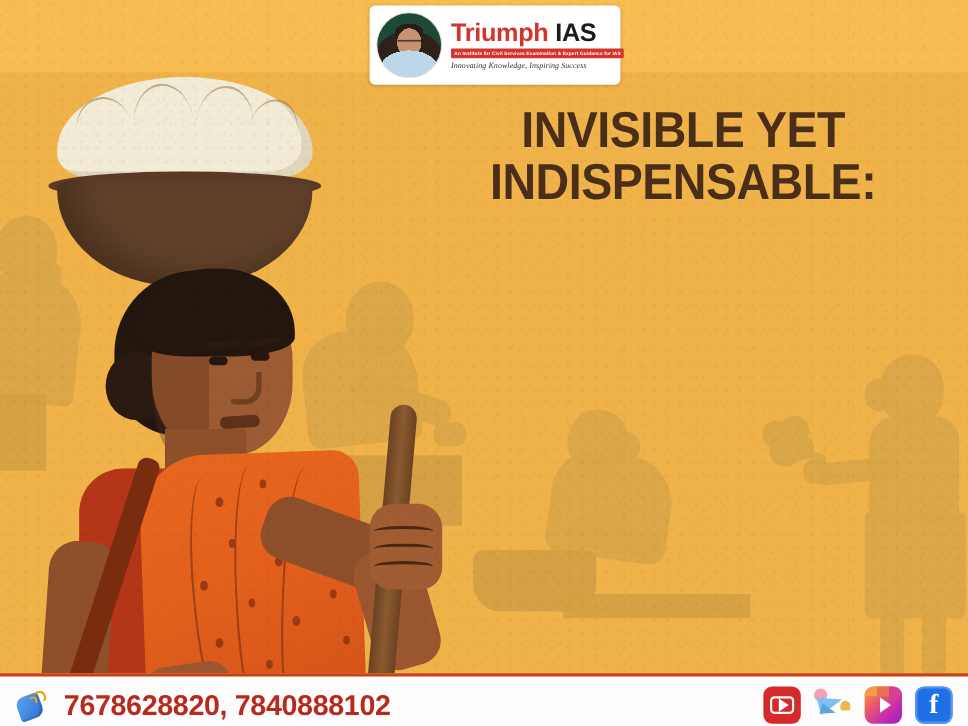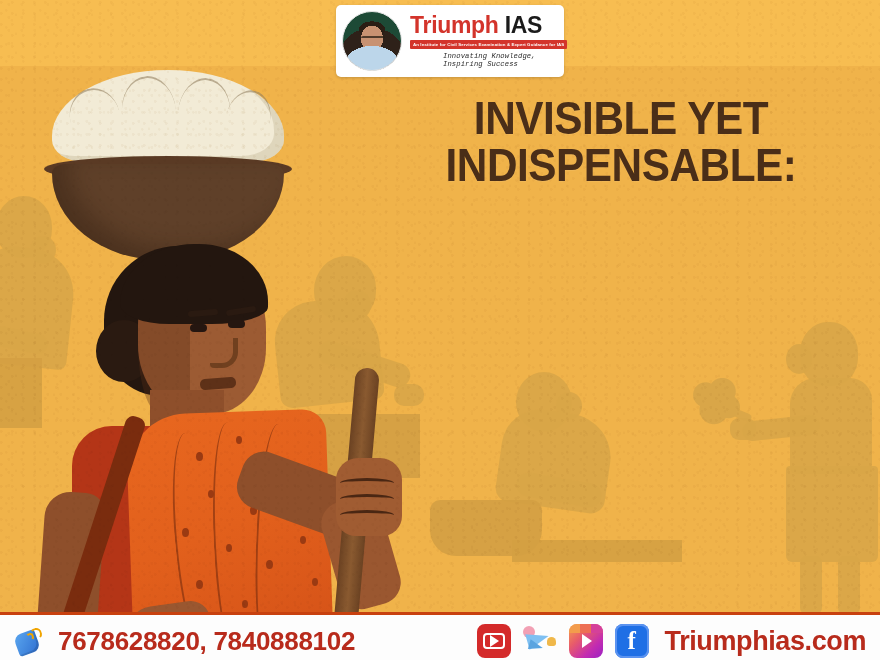--- a/index.html
+++ b/index.html
@@ -63,21 +63,21 @@
   .logo-title { font-size:23px; font-weight:bold; line-height:1; letter-spacing:-.3px; }
   .logo-title .t1 { color:#D3342B; }
   .logo-title .t2 { color:#1b1b1b; }
   .logo-ribbon {
     margin-top:3px; background:#D3342B; color:#fff;
     font-size:4.4px; font-weight:bold; letter-spacing:.1px;
     padding:2px 3px; border-radius:1px; white-space:nowrap; text-align:center;
   }
   .logo-tag {
     margin-top:3px; font-size:7.2px; color:#2b2b2b;
-    font-style:italic; font-family:Liberation Mono, monospace; letter-spacing:.1px;margin-left:33px;
+    font-style:italic; font-family:Liberation Serif, serif; letter-spacing:.1px;
   }
 
   
   .headline {
     position:absolute; left:386px; top:96px; width:470px;
     text-align:center; color:#4A2E18;
     font-family:"Liberation Sans", sans-serif;
     text-shadow:0 1px 0 rgba(255,255,255,.07);
   }
   .h-l1, .h-l2 {
@@ -494,16 +494,15 @@
       </div>
       <div class="sico ig">
         <div class="strip"></div>
           <div class="play"></div>
       </div>
       <div class="sico fb">
         <div class="f">f</div>
       </div>
     </div>
 
-    <div class="site">Triumphias.com</div>
   </div>
 
 </div>
 
 </body></html>

